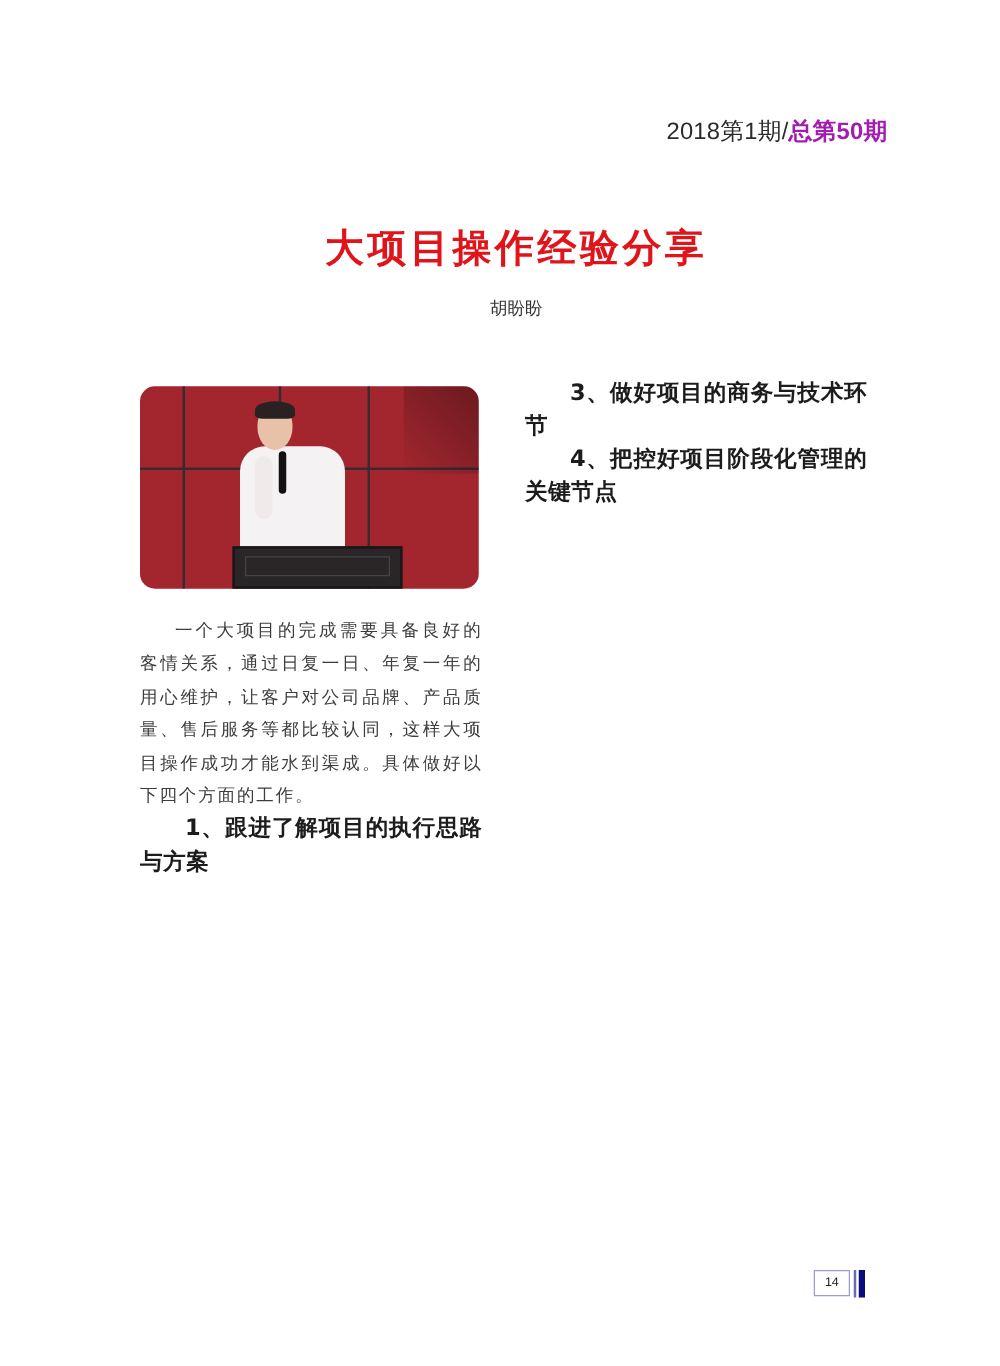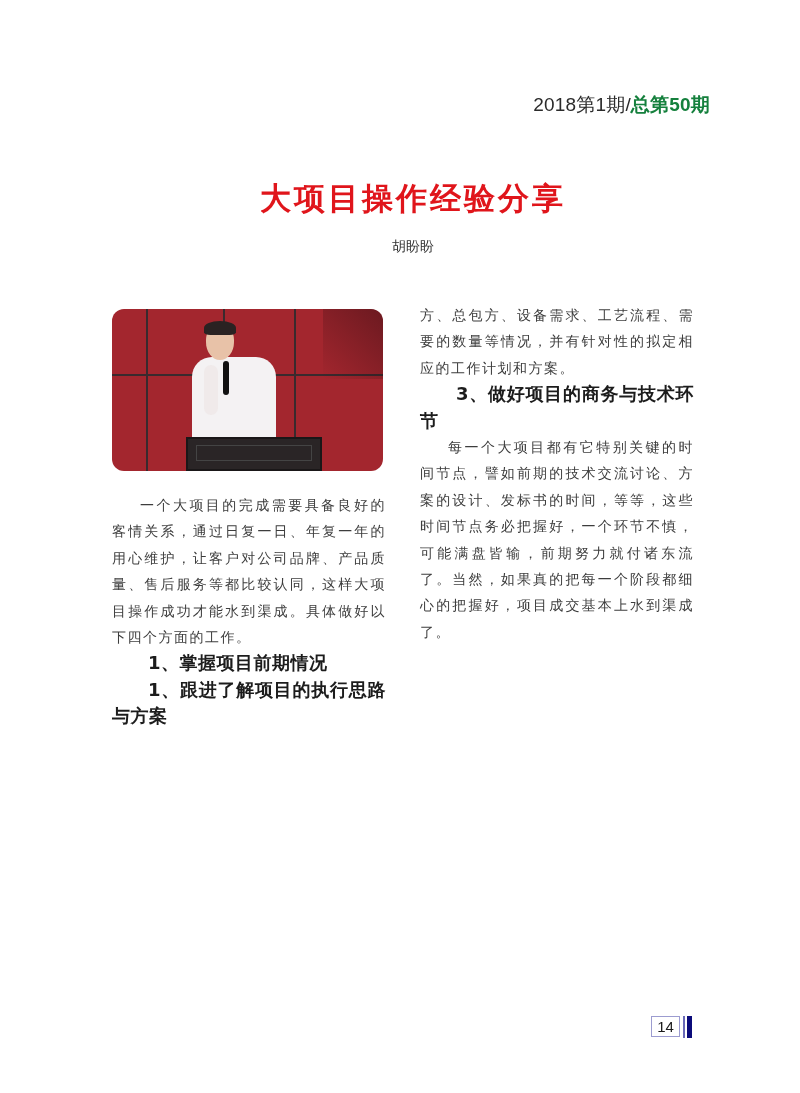--- a/index.html
+++ b/index.html
@@ -4,21 +4,21 @@
 <style>
   html, body { margin: 0; padding: 0; }
   body {
     width: 800px; height: 1093px; background: #ffffff; position: relative; overflow: hidden;
     font-family: "DejaVu Sans", "Liberation Sans", sans-serif; color: #3a3a3a;
   }
   .issue {
     position: absolute; right: 90px; top: 92px; font-size: 19px; color: #2b2b2b;
     font-family: "Liberation Sans", "DejaVu Sans", sans-serif; letter-spacing: 0.2px;
   }
-  .issue .bold { font-weight: bold; color: #15803d; margin-top: 40px; }
+  .issue .bold { font-weight: bold; color: #a21caf; margin-top: 40px; }
   .title {
     position: absolute; left: 0; width: 826px; text-align: center; top: 178px;
     font-size: 31px; font-weight: bold; color: #e0151b; letter-spacing: 3px;
   }
   .author {
     position: absolute; left: 0; width: 826px; text-align: center; top: 238px;
     font-size: 14px; color: #333;
   }
   .photo {
     position: absolute; left: 112px; top: 309px; width: 271px; height: 162px;
@@ -39,21 +39,21 @@
     position: absolute; width: 274px; font-size: 14px; line-height: 26.4px; color: #3d3d3d;
     text-align: justify; letter-spacing: 1.5px;
   }
   .col p { margin: 0; text-indent: 2em; }
   .col h3 { margin: 0; font-size: 18px; font-weight: bold; color: #1c1c1c; text-indent: 2em; line-height: 26.4px; letter-spacing: 0.5px; }
   .col .noindent { text-indent: 0; }
   .col-left { left: 112px; top: 476px; margin-top: 16px; }
   .col-right { left: 420px; top: 302px; }
   .page-num {
     position: absolute; left: 651px; top: 1016px; width: 29px; height: 21px; box-sizing: border-box;
-    border: 1px solid #9c9cd0; text-align: center; font-size: 15px; line-height: 20px; color: #1a1a1a;
+    border: 1px solid #9c9cd0; text-align: center; font-size: 10px; line-height: 20px; color: #1a1a1a;
     font-family: "Liberation Sans", sans-serif;
   }
   .page-bar-thin { position: absolute; left: 683px; top: 1016px; width: 2px; height: 22px; background: #6a6ab8; }
   .page-bar { position: absolute; left: 687px; top: 1016px; width: 5px; height: 22px; background: #0b0b7a; }
 </style>
 </head>
 <body>
 
 <div class="issue"><span>2018第1期/</span><span class="bold">总第50期</span></div>
 
@@ -71,25 +71,23 @@
   <div class="person-head"></div>
   <div class="person-hair"></div>
   <div class="mic"></div>
   <div class="podium">
       <div class="podium-inner"></div>
     </div>
 </div>
 
 <div class="col col-left">
   <p>一个大项目的完成需要具备良好的客情关系，通过日复一日、年复一年的用心维护，让客户对公司品牌、产品质量、售后服务等都比较认同，这样大项目操作成功才能水到渠成。具体做好以下四个方面的工作。</p>
-  <h3>1、掌握项目前期情况</h3>
   <h3>1、跟进了解项目的执行思路与方案</h3>
 </div>
 
 <div class="col col-right">
-  <p class="noindent">方、总包方、设备需求、工艺流程、需要的数量等情况，并有针对性的拟定相应的工作计划和方案。</p>
   <h3>3、做好项目的商务与技术环节</h3>
-  <p>每一个大项目都有它特别关键的时间节点，譬如前期的技术交流讨论、方案的设计、发标书的时间，等等，这些时间节点务必把握好，一个环节不慎，可能满盘皆输，前期努力就付诸东流了。当然，如果真的把每一个阶段都细心的把握好，项目成交基本上水到渠成了。</p>
+  <h3>4、把控好项目阶段化管理的关键节点</h3>
 </div>
 
 <div class="page-num">14</div>
 <div class="page-bar-thin"></div>
 <div class="page-bar"></div>
 
 </body></html>

